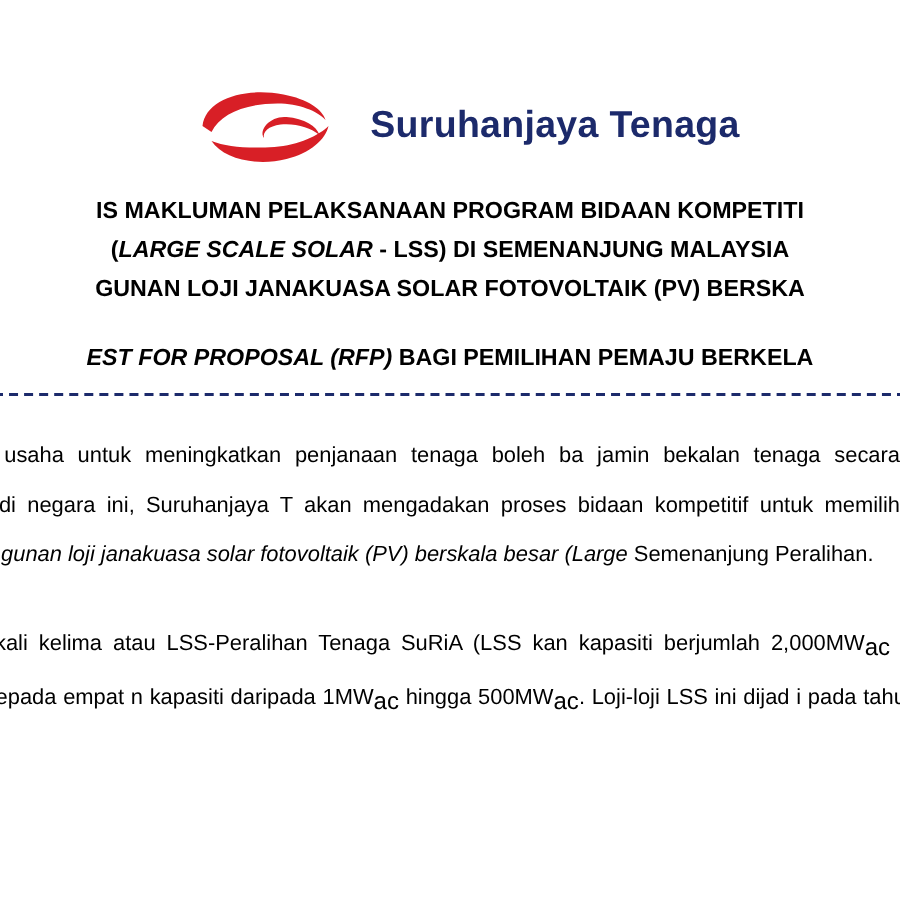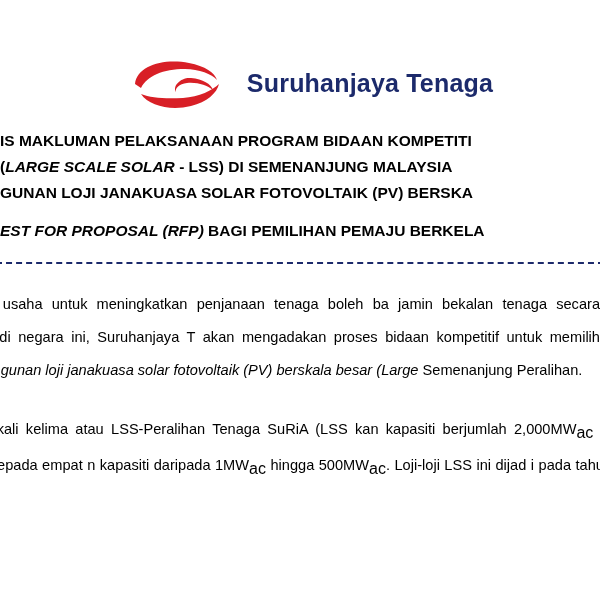--- a/index.html
+++ b/index.html
@@ -66,32 +66,33 @@
     margin-top: 5px;
     white-space: nowrap;
   }
 
   
   .title-block {
     position: absolute;
     top: 128px;
     left: 0;
     width: 600px;
+    text-align: center;
   }
   .title-line {
     font-size: 15.5px;
     font-weight: bold;
     line-height: 26px;
     white-space: nowrap;
   }
   .title-line .ital {
     font-style: italic;
   }
   .rfp-line {
-    margin-top: 16px;
+    margin-top: 24px;
     font-size: 15.5px;
     font-weight: bold;
     font-style: italic;
     white-space: nowrap;
   }
   .rfp-line .upright {
     font-style: normal;
   }
 
   

